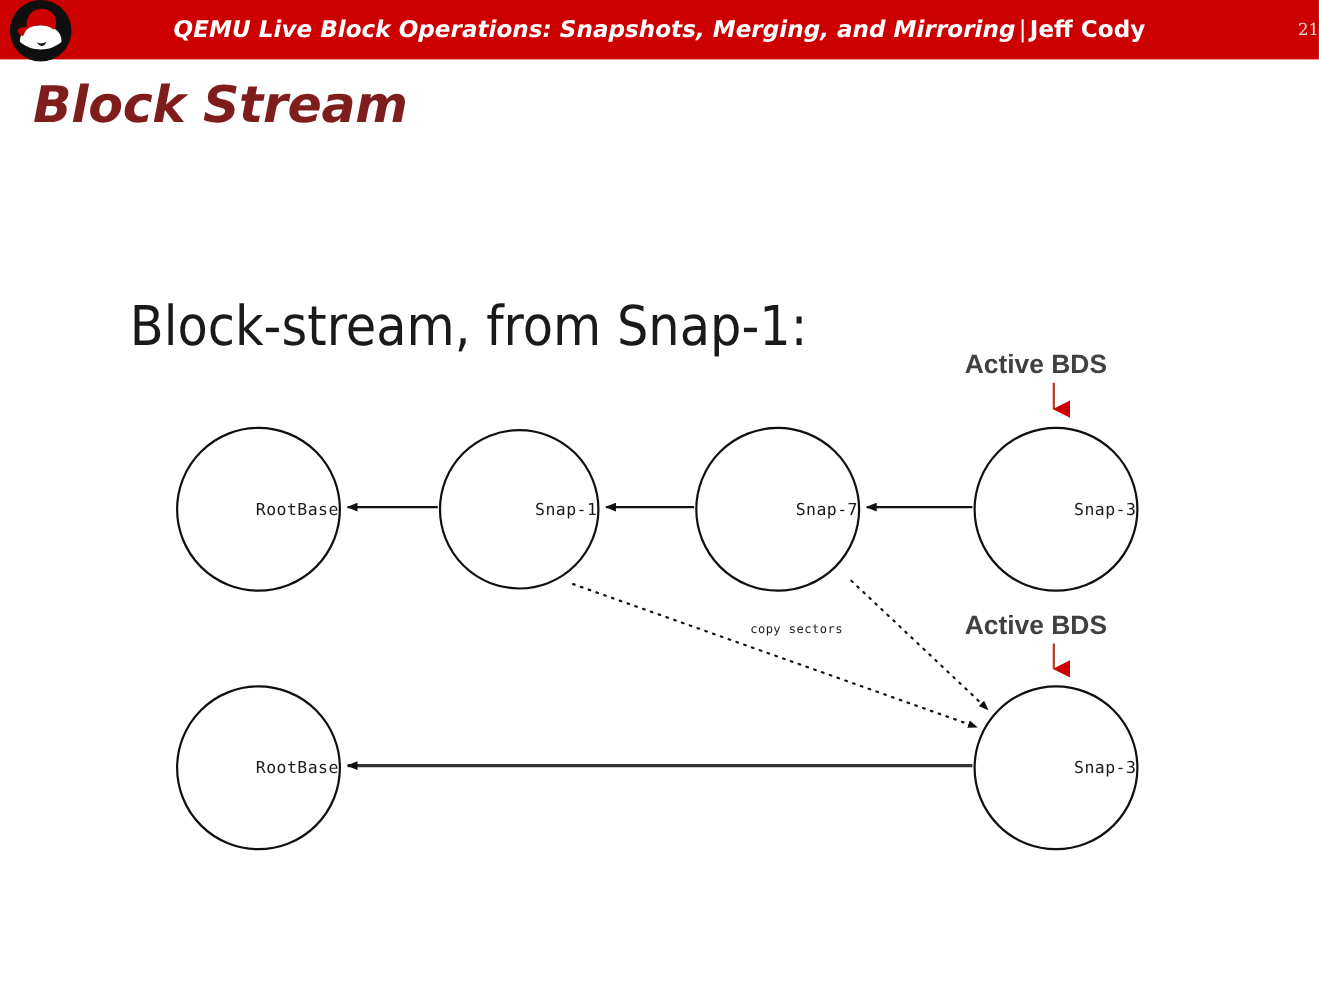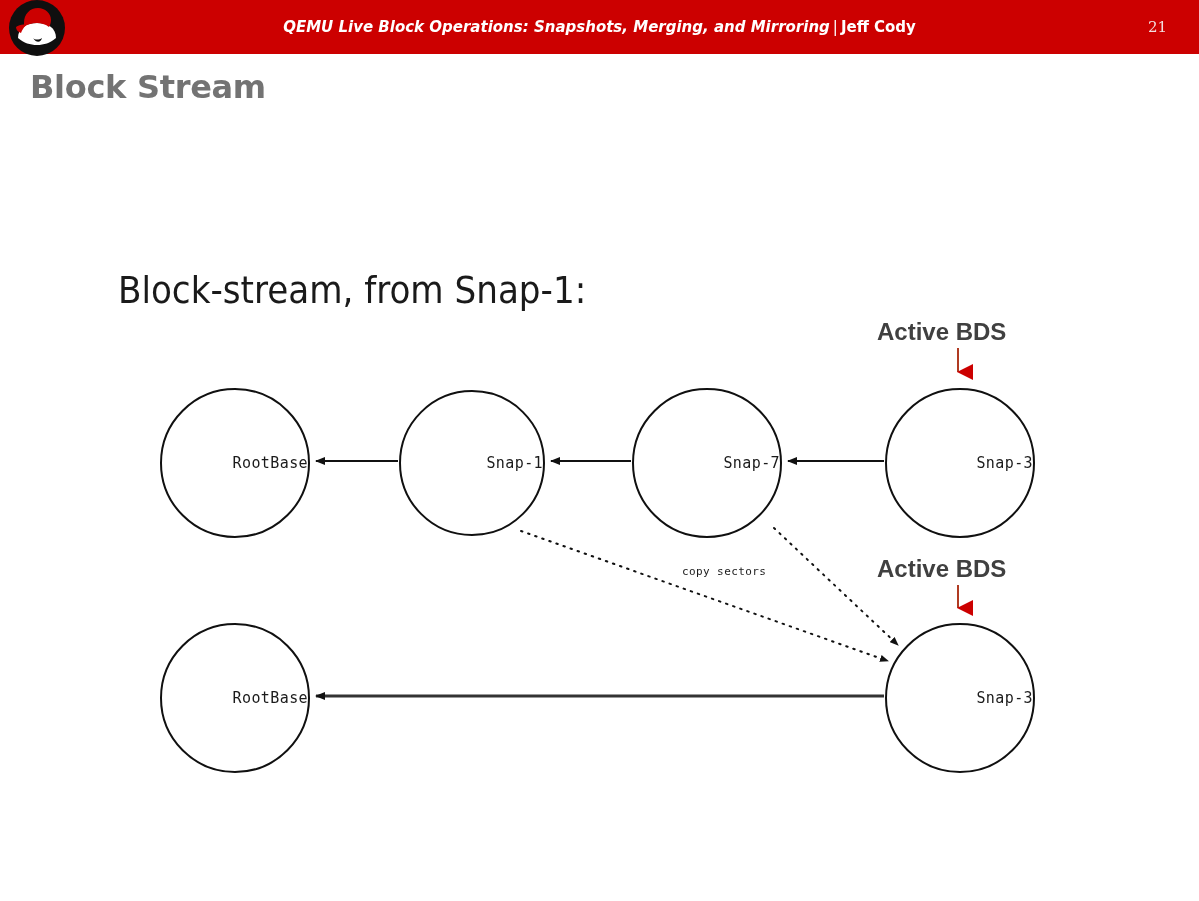--- a/index.html
+++ b/index.html
@@ -29,52 +29,53 @@
     width: 66px; height: 60px;
   }
   #header-title {
     position: absolute;
     left: 0; top: 0;
     width: 1199px;
     height: 54px;
     line-height: 54px;
     text-align: center;
     color: #ffffff;
-    font-size: 15px;
+    font-size: 21px;
     font-weight: bold;
     white-space: nowrap;
   }
   #header-title .ital { font-style: italic; }
   #header-title .sep  { font-style: normal; font-weight: normal; padding: 0 3px; }
   #header-title .auth { font-style: normal; }
   #page-number {
     position: absolute;
-    right: 32px; top: 0;
+    right: 0; top: 0;
     height: 54px;
     line-height: 54px;
     color: #f2dede;
     font-size: 15px;
     font-family: "DejaVu Serif", serif;
   }
 
   
   #slide-title {
     position: absolute;
     left: 30px; top: 68px;
-    font-size: 32px;
+    font-size: 46px;
     font-weight: bold;
-    color: #737373;
+    color: #7f1d1d;
     letter-spacing: -0.3px;
+    font-style: italic;
   }
 
   
   #subtitle {
     position: absolute;
     left: 118px; top: 268px;
-    font-size: 38px;
+    font-size: 50px;
     font-weight: normal;
     color: #1a1a1a;
     font-family: "DejaVu Sans Condensed", "Liberation Sans Narrow", "Liberation Sans", sans-serif;
   }
 
   
   #diagram {
     position: absolute;
     left: 0; top: 0;
     width: 1199px;

